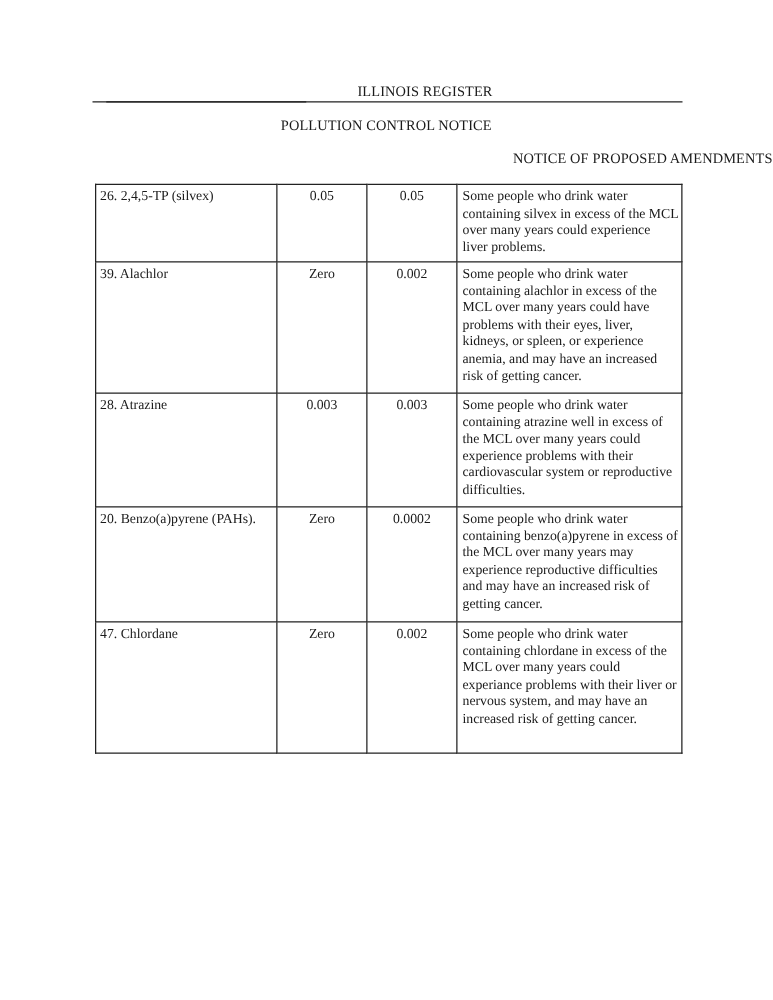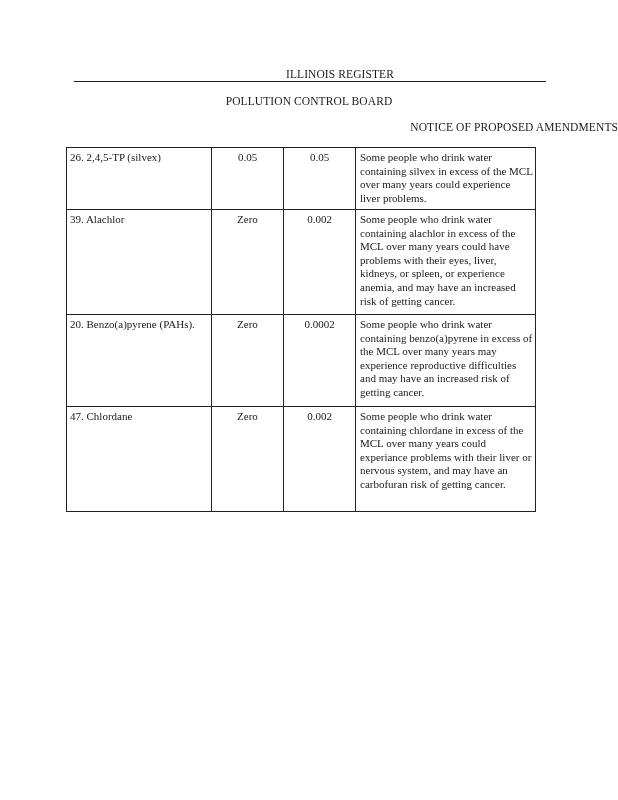--- a/index.html
+++ b/index.html
@@ -4,33 +4,33 @@
 <style>
   html, body { margin: 0; padding: 0; background: #ffffff; }
   body { width: 618px; height: 800px; position: relative; overflow: hidden;
          font-family: "Liberation Serif", "DejaVu Serif", serif; color: #1a1a1a; }
   .hdr { position: absolute; left: 0; width: 618px; text-align: center; font-size: 11.5px; letter-spacing: 0.1px; }
   #h1 { top: 68px; padding-left: 31px; }
   #h2 { top: 95px; }
   #h3 { top: 121px; text-align: right; }
   .rule { position: absolute; left: 74px; top: 81px; width: 472px; height: 0; border-top: 1px solid #222; }
   .rule-thick { position: absolute; left: 85px; top: 81px; width: 160px; height: 0; border-top: 1.5px solid #222; }
-  table { position: absolute; left: 66px; top: 147px; border-collapse: collapse; width: 469px; table-layout: fixed; }
+  table { position: absolute; left: 76px; top: 147px; border-collapse: collapse; width: 469px; table-layout: fixed; }
   td { border: 1px solid #222; vertical-align: top; font-size: 11px; line-height: 13.6px; padding: 3px 3px 1px 3px; }
   td.num { text-align: center; }
   col.c1 { width: 145px; } col.c2 { width: 72px; } col.c3 { width: 72px; } col.c4 { width: 180px; }
   td.desc { padding-left: 4px; padding-right: 2px; }
 </style>
 </head>
 <body>
 
 <div class="hdr" id="h1">ILLINOIS REGISTER</div>
 <div class="rule"></div>
 <div class="rule-thick"></div>
-<div class="hdr" id="h2">POLLUTION CONTROL BOARD</div>
+<div class="hdr" id="h2">POLLUTION CONTROL NOTICE</div>
 <div class="hdr" id="h3">NOTICE OF PROPOSED AMENDMENTS</div>
 
 <table>
   <colgroup>
       <col class="c1">
       <col class="c2">
       <col class="c3">
       <col class="c4">
     </colgroup>
   <tbody>
@@ -39,26 +39,32 @@
       <td class="num">0.05</td>
       <td class="num">0.05</td>
       <td class="desc">Some people who drink water containing silvex in excess of the MCL over many years could experience liver problems.</td>
     </tr>
     <tr style="height:105px">
       <td>39. Alachlor</td>
       <td class="num">Zero</td>
       <td class="num">0.002</td>
       <td class="desc">Some people who drink water containing alachlor in excess of the MCL over many years could have problems with their eyes, liver, kidneys, or spleen, or experience anemia, and may have an increased risk of getting cancer.</td>
     </tr>
+    <tr style="height:91px">
+      <td>28. Atrazine</td>
+      <td class="num">0.003</td>
+      <td class="num">0.003</td>
+      <td class="desc">Some people who drink water containing atrazine well in excess of the MCL over many years could experience problems with their cardiovascular system or reproductive difficulties.</td>
+    </tr>
     <tr style="height:92px">
       <td>20. Benzo(a)pyrene (PAHs).</td>
       <td class="num">Zero</td>
       <td class="num">0.0002</td>
       <td class="desc">Some people who drink water containing benzo(a)pyrene in excess of the MCL over many years may experience reproductive difficulties and may have an increased risk of getting cancer.</td>
     </tr>
     <tr style="height:105px">
       <td>47. Chlordane</td>
       <td class="num">Zero</td>
       <td class="num">0.002</td>
-      <td class="desc">Some people who drink water containing chlordane in excess of the MCL over many years could experiance problems with their liver or nervous system, and may have an carbofuran risk of getting cancer.</td>
+      <td class="desc">Some people who drink water containing chlordane in excess of the MCL over many years could experiance problems with their liver or nervous system, and may have an increased risk of getting cancer.</td>
     </tr>
   </tbody>
 </table>
 
 </body></html>

